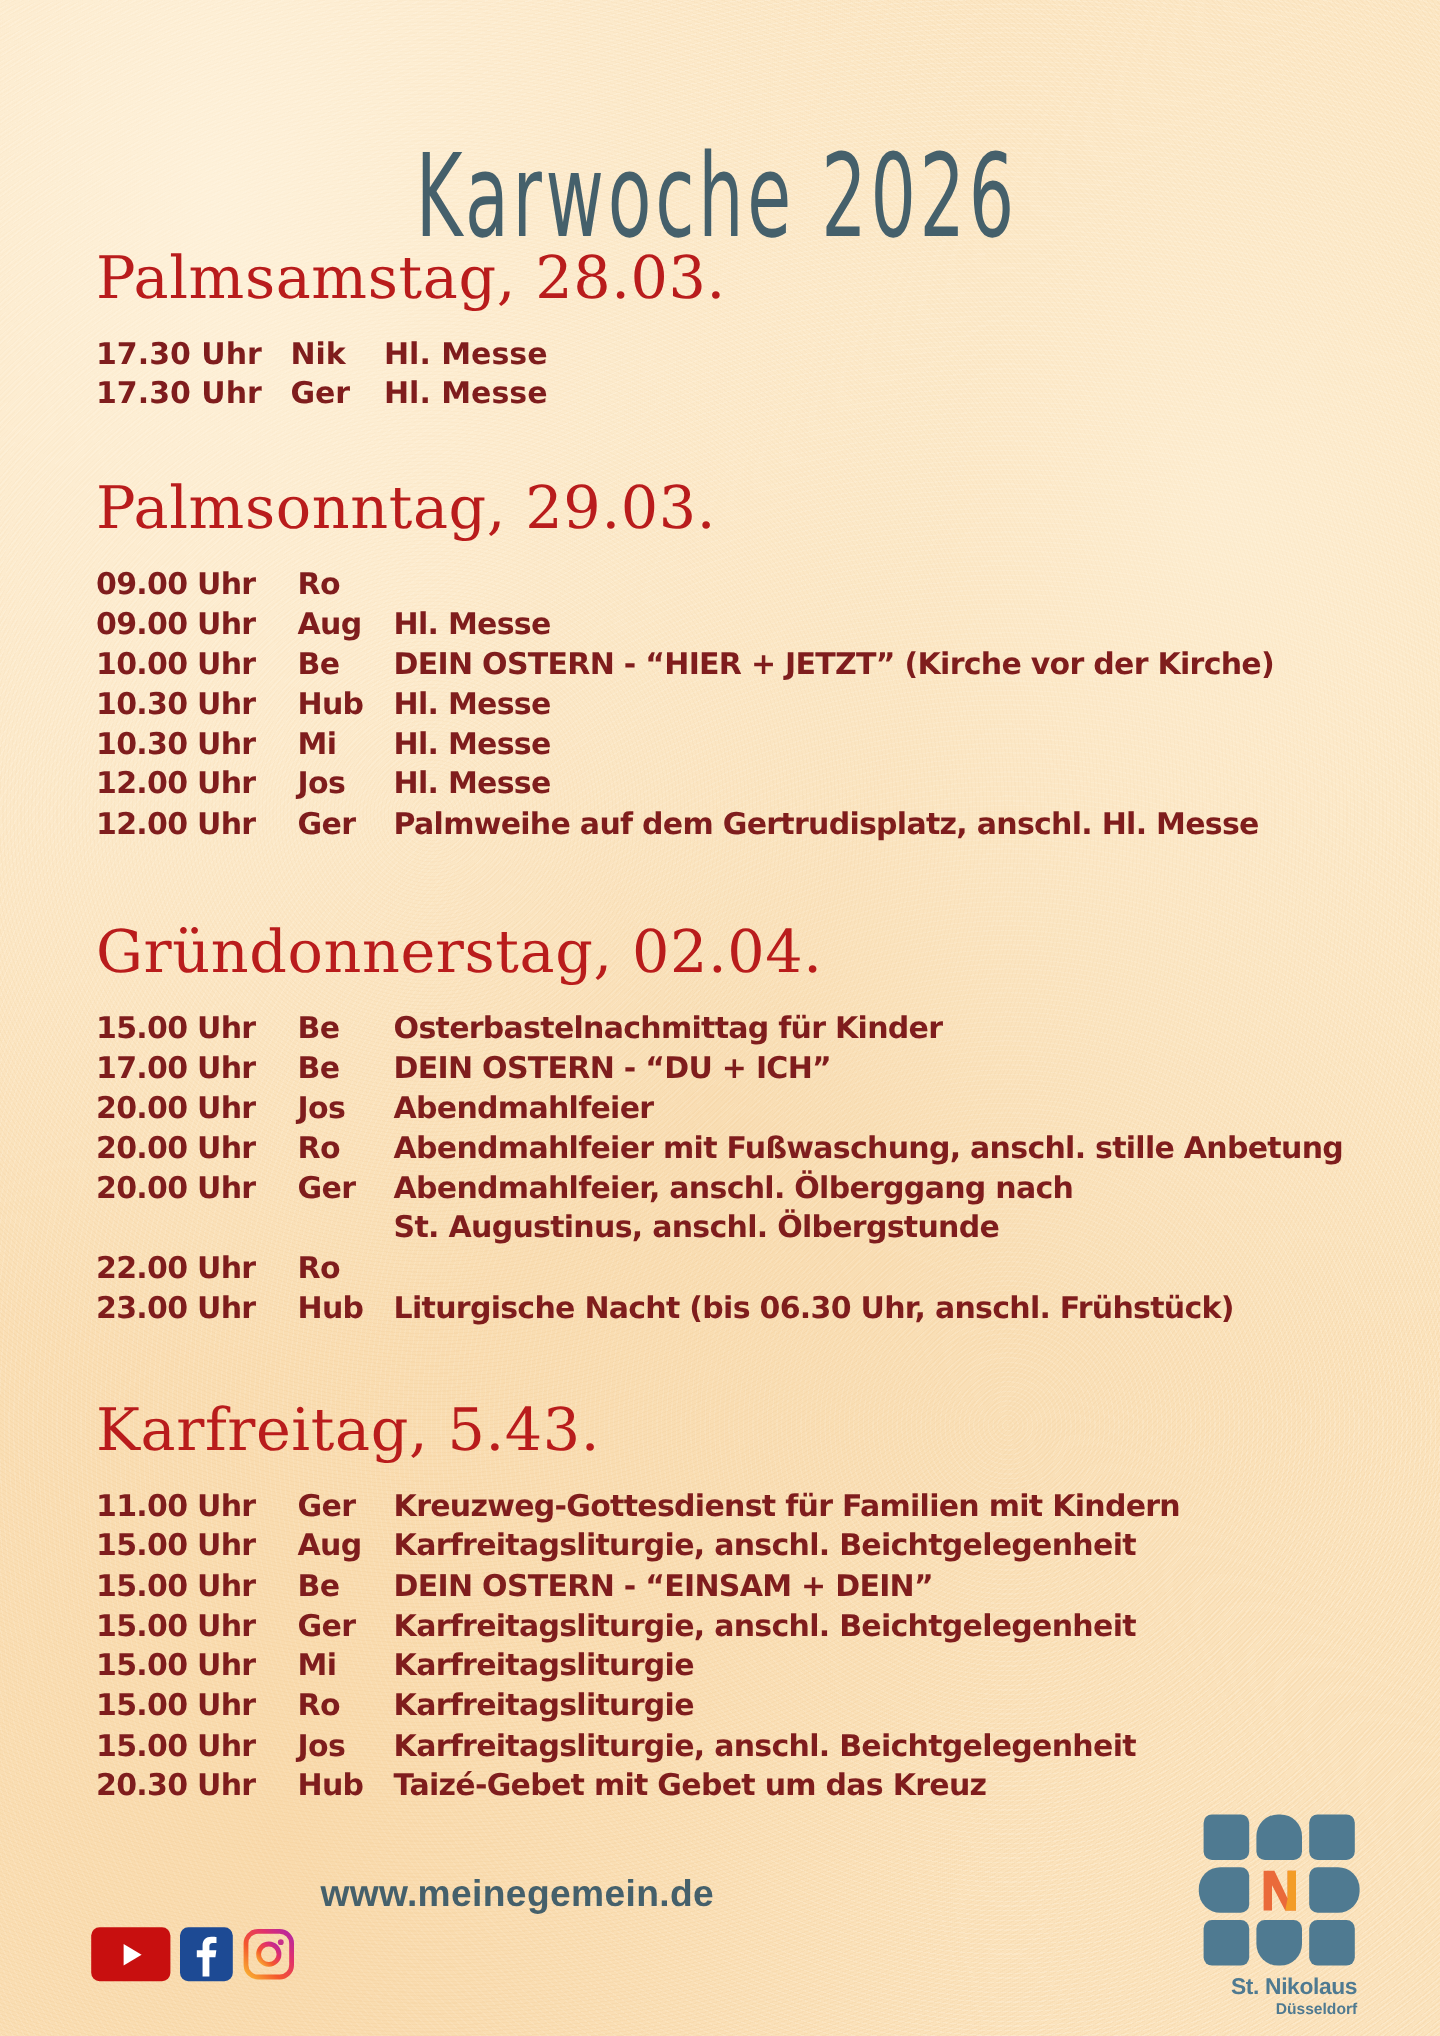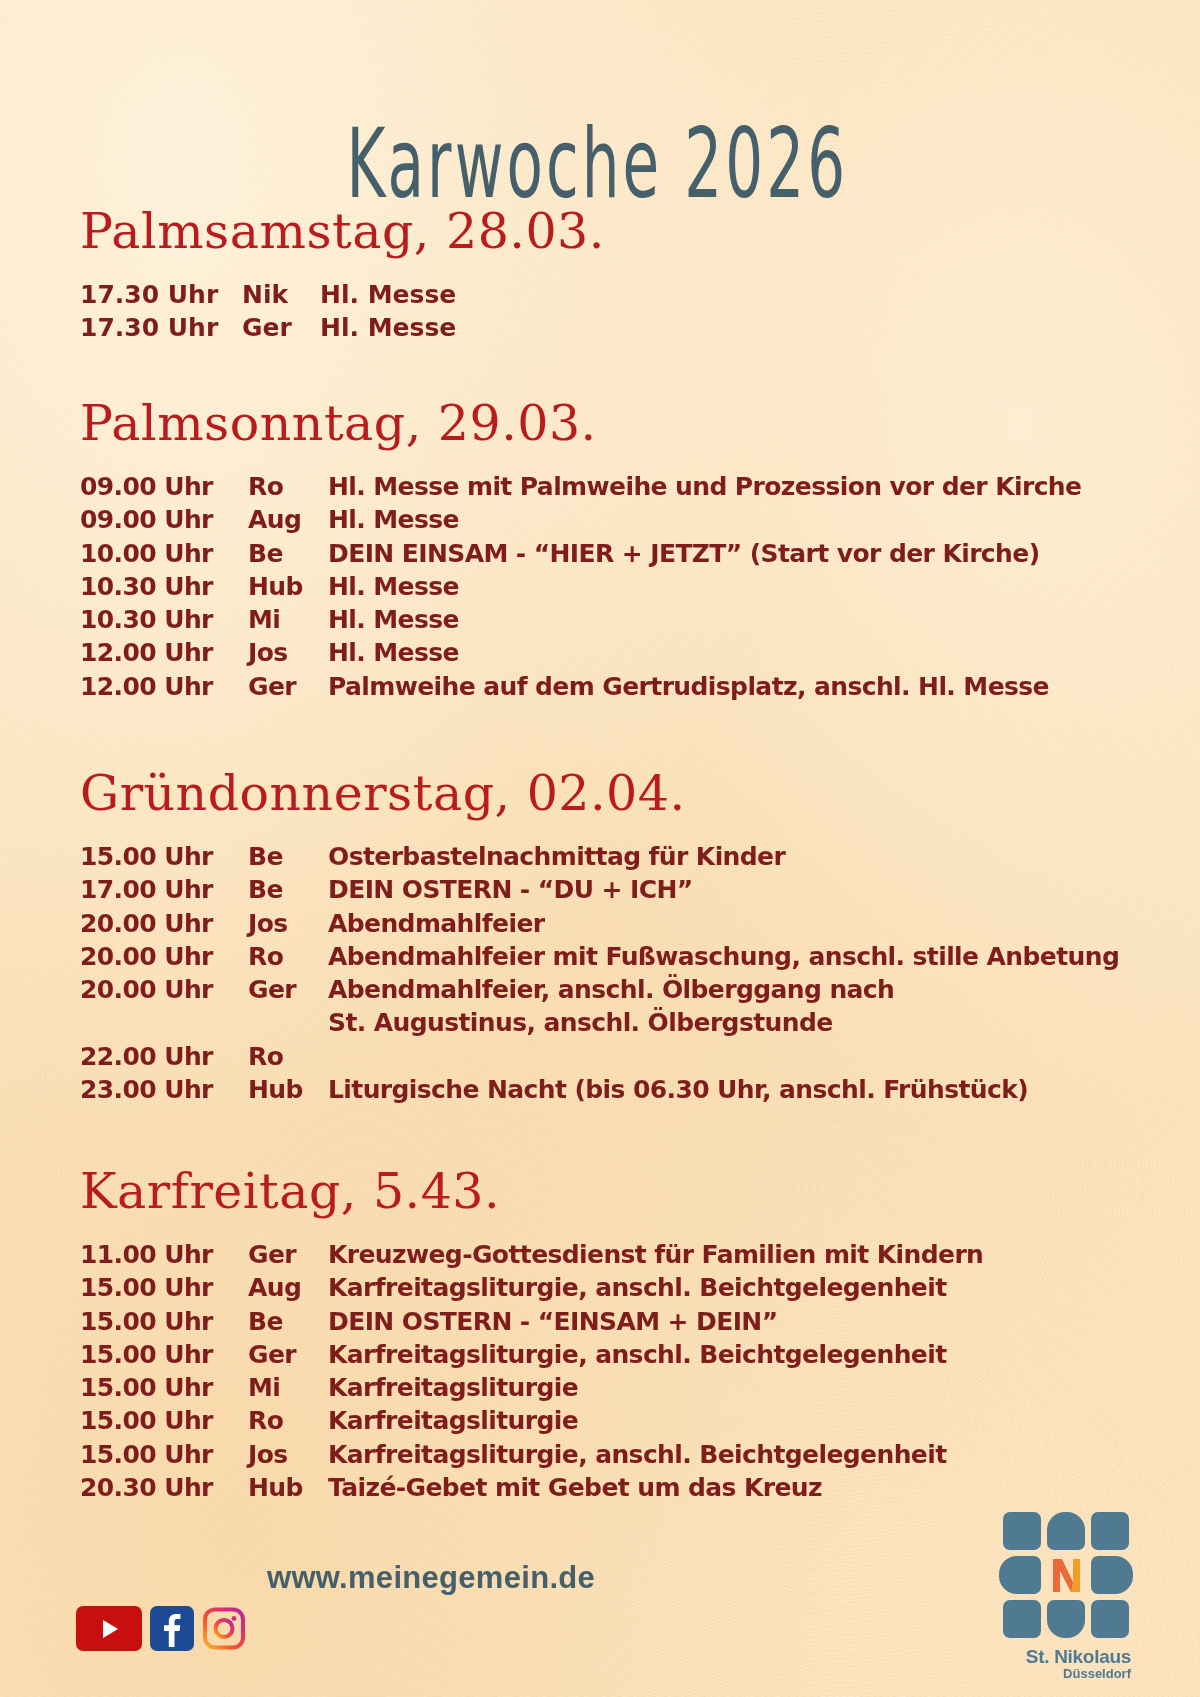--- a/index.html
+++ b/index.html
@@ -78,31 +78,30 @@
     </div>
   </div>
 </section>
 
 <section class="section cond" style="top:392px;">
   <h2 class="day-heading">Palmsonntag, 29.03.</h2>
   <div class="rows">
     <div class="row">
         <span class="time">09.00 Uhr</span>
         <span class="loc">Ro</span>
-        <span class="desc">Hl. Messe mit Palmweihe und Prozession vor der Kirche</span>
       </div>
     <div class="row">
         <span class="time">09.00 Uhr</span>
         <span class="loc">Aug</span>
         <span class="desc">Hl. Messe</span>
       </div>
     <div class="row">
         <span class="time">10.00 Uhr</span>
         <span class="loc">Be</span>
-        <span class="desc">DEIN EINSAM - “HIER + JETZT” (Start vor der Kirche)</span>
+        <span class="desc">DEIN OSTERN - “HIER + JETZT” (Kirche vor der Kirche)</span>
       </div>
     <div class="row">
         <span class="time">10.30 Uhr</span>
         <span class="loc">Hub</span>
         <span class="desc">Hl. Messe</span>
       </div>
     <div class="row">
         <span class="time">10.30 Uhr</span>
         <span class="loc">Mi</span>
         <span class="desc">Hl. Messe</span>

